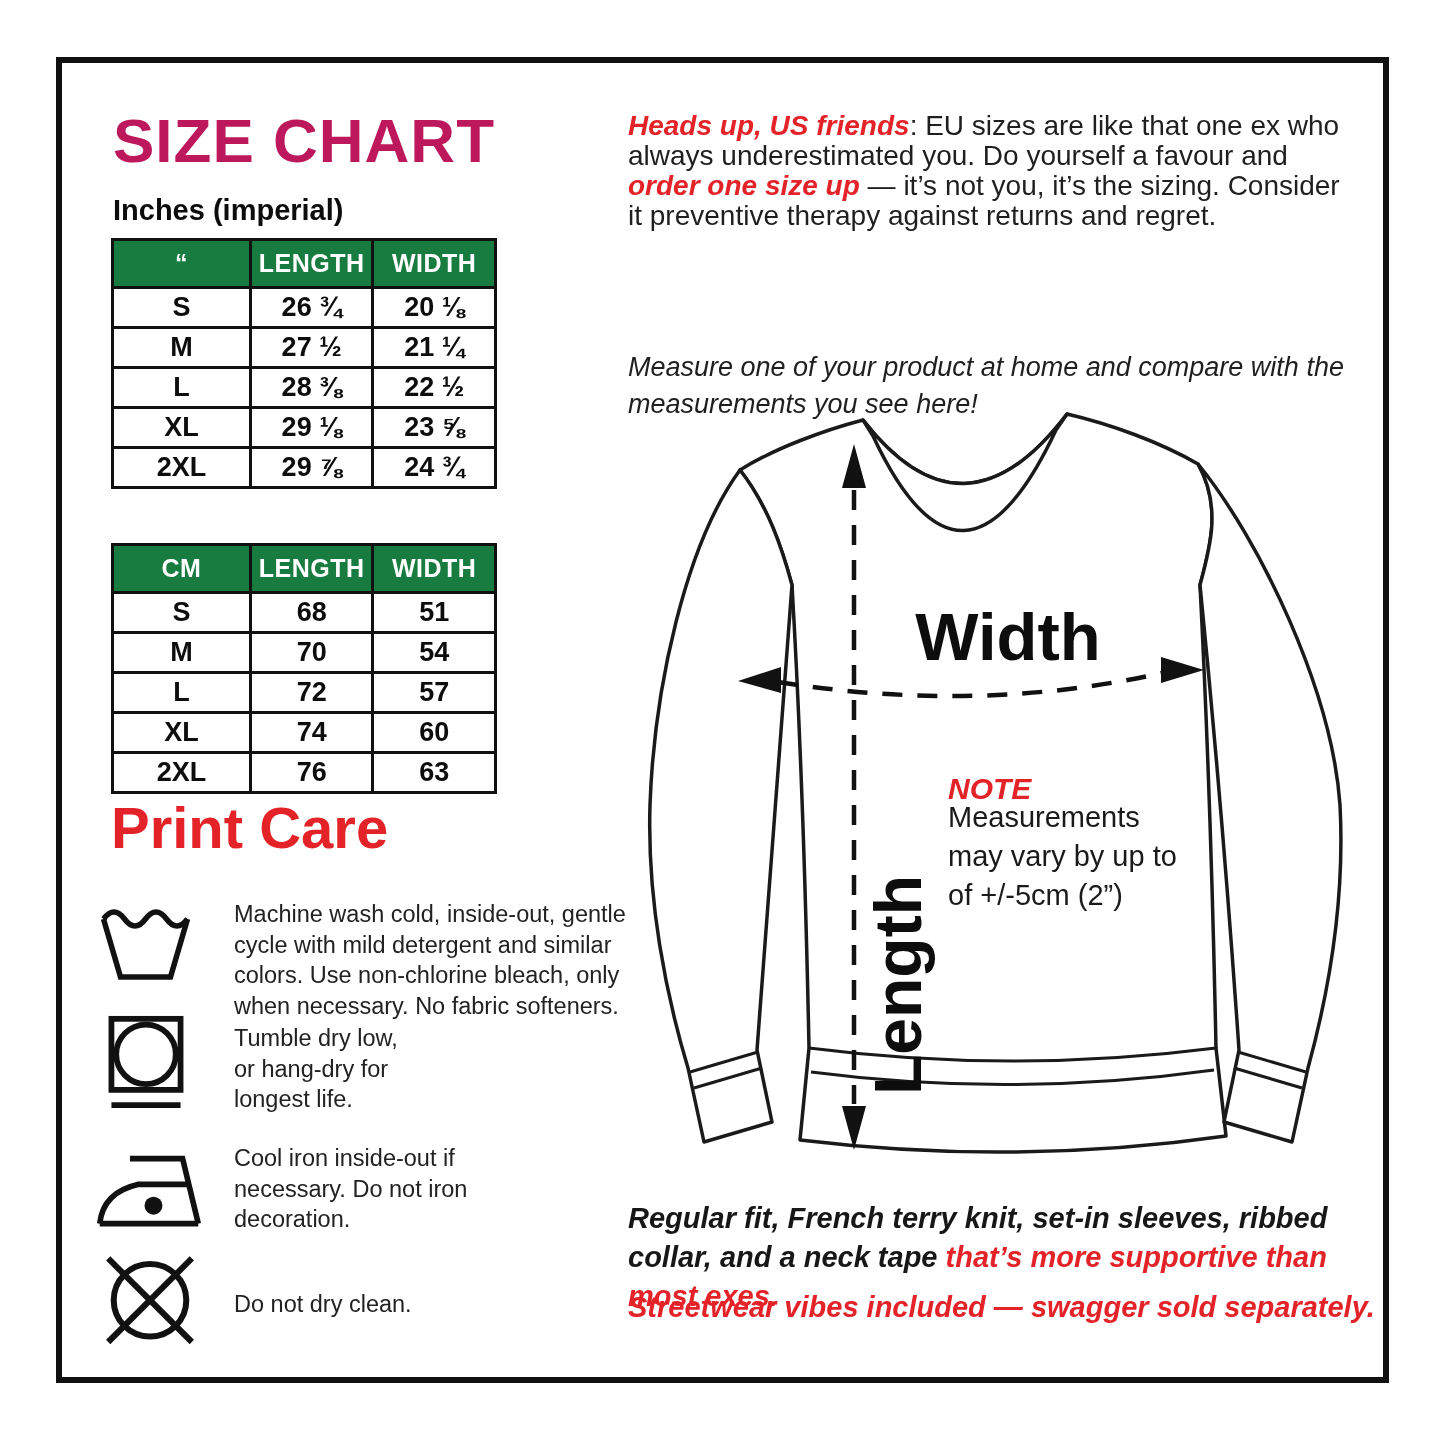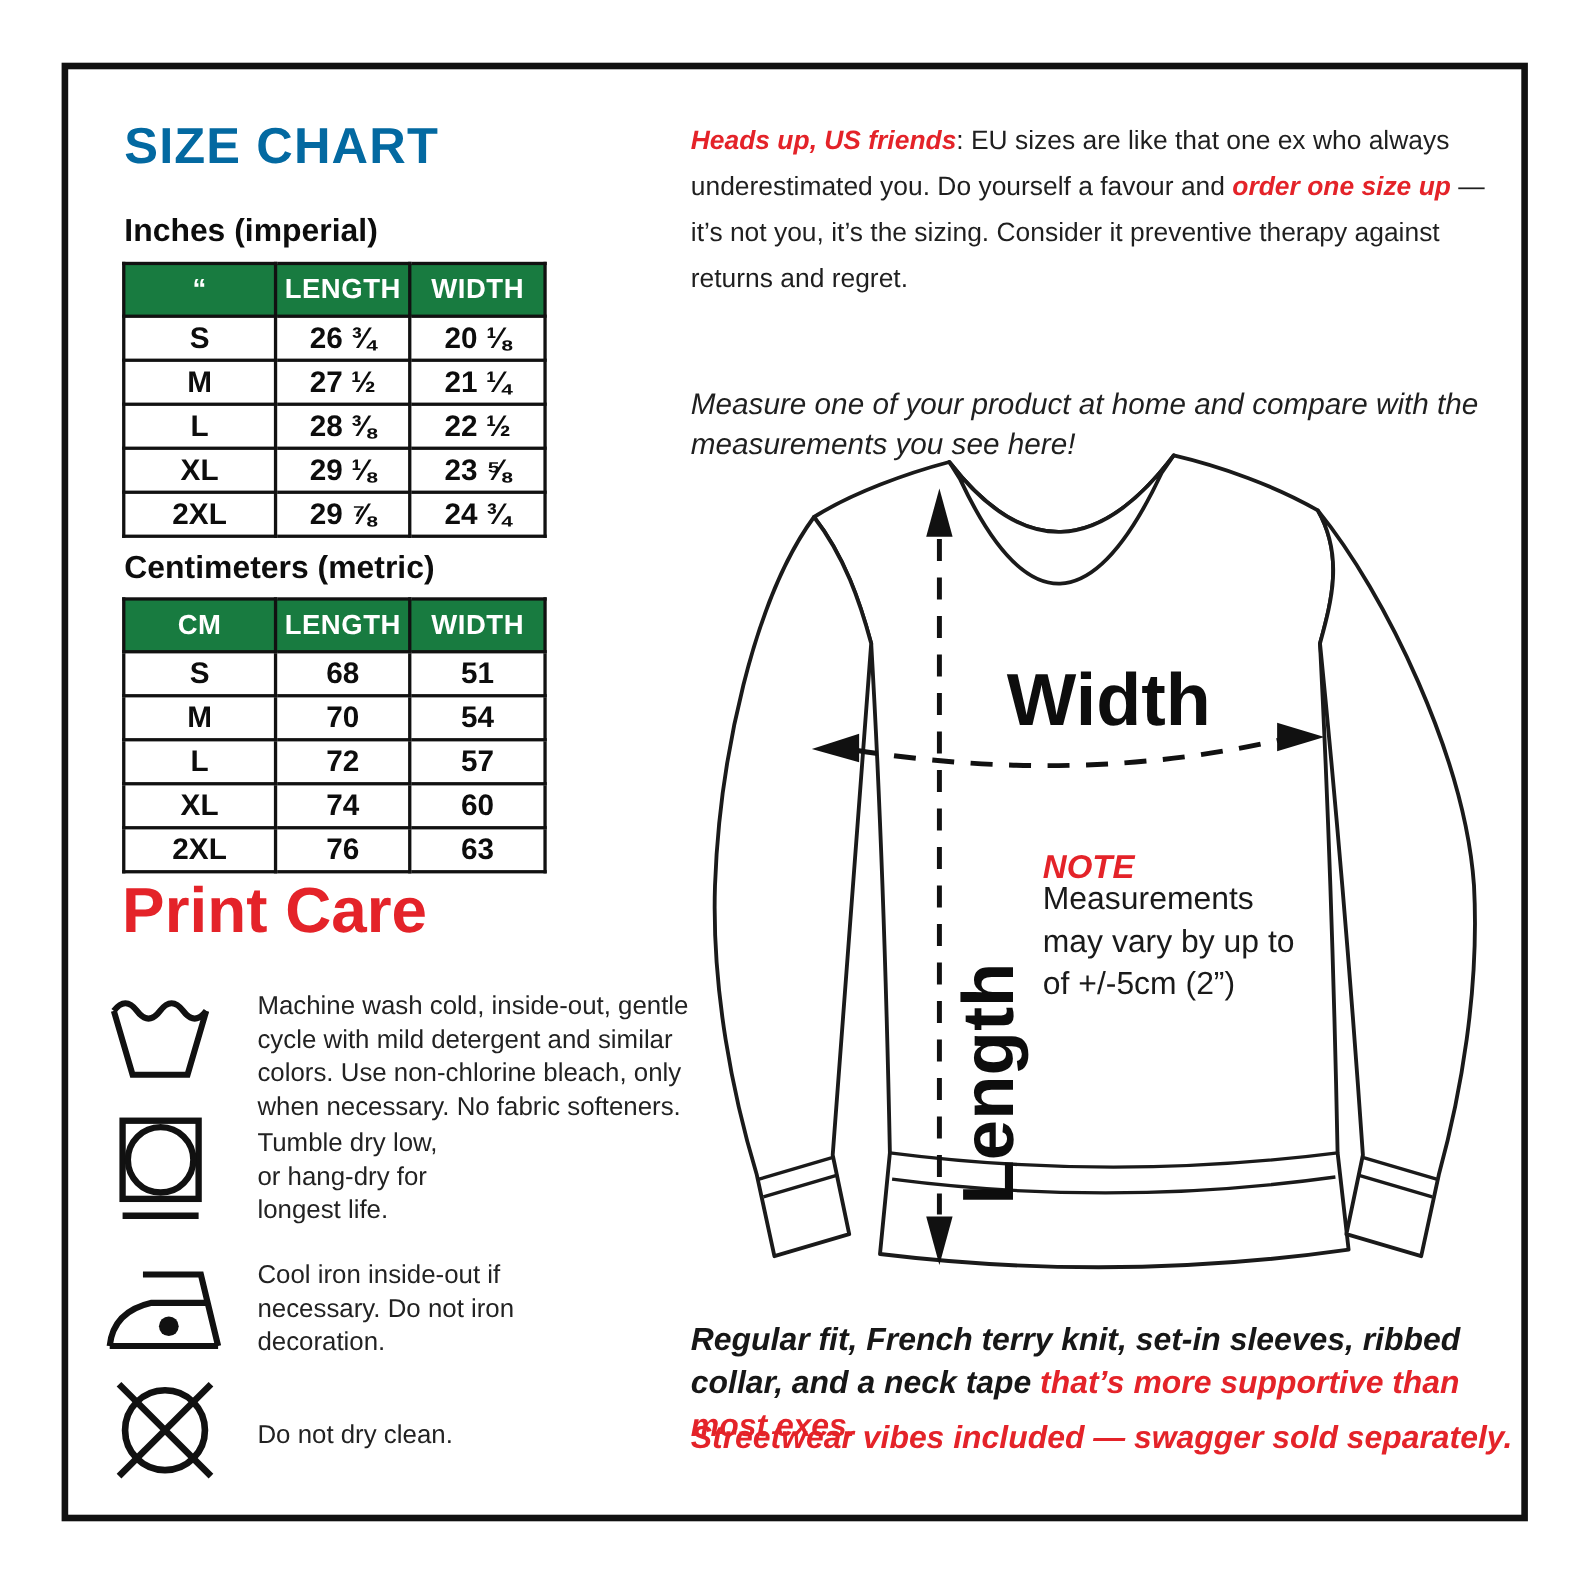--- a/index.html
+++ b/index.html
@@ -11,32 +11,32 @@
   body{
     position:relative;width:1445px;height:1445px;overflow:hidden;
     font-family:"Liberation Sans","DejaVu Sans",sans-serif;color:#1f1f1f;
   }
   .frame{
     position:absolute;left:56px;top:57px;width:1321px;height:1314px;
     border:6px solid var(--ink);background:#fff;
   }
   .abs{position:absolute;}
   
-  .title{font-size:46px;font-weight:800;letter-spacing:1px;color:#0369a1;white-space:nowrap;text-align:right;}
+  .title{font-size:62px;font-weight:800;letter-spacing:1px;color:#be185d;white-space:nowrap;text-align:right;}
   .subtitle{font-size:29px;font-weight:800;color:#0d0d0d;white-space:nowrap;}
   table.size{border-collapse:collapse;width:386px;table-layout:fixed;}
   table.size col.c1{width:36%;} table.size col.c2{width:32%;} table.size col.c3{width:32%;}
   table.size th,table.size td{border:3px solid var(--ink);text-align:center;padding:0;}
   table.size th{height:45px;background:var(--green);color:#fff;font-size:25px;font-weight:800;letter-spacing:.5px;}
   table.size td{height:37px;font-size:27px;font-weight:800;color:#0d0d0d;background:#fff;}
   .care-title{font-size:58px;font-weight:800;color:var(--red);white-space:nowrap;}
   .care-text{font-size:23.5px;line-height:30.5px;color:#222;white-space:pre-line;}
   .care-icon svg{display:block;}
   
-  .intro{width:724px;font-size:24px;line-height:42px;color:#1f1f1f;}
+  .intro{width:724px;font-size:28px;line-height:30px;color:#1f1f1f;}
   .red-inline{color:var(--red);font-weight:800;font-style:italic;}
   .measure{width:740px;font-size:27px;line-height:37px;font-style:italic;font-weight:500;color:#1f1f1f;}
   .width-label{font-size:67px;font-weight:800;color:#0d0d0d;text-align:center;width:300px;}
   .length-label{font-size:66px;font-weight:800;color:#0d0d0d;width:360px;height:72px;text-align:center;
     transform:rotate(-90deg);transform-origin:center center;}
   .note-title{font-size:30px;font-weight:800;font-style:italic;color:var(--red);margin-top:20px;}
   .note-body{font-size:29px;line-height:39px;color:#1a1a1a;white-space:pre-line;}
   .bottom-para{width:748px;font-size:29px;line-height:39px;font-style:italic;font-weight:600;color:#171717;}
   .bottom-red{color:var(--red);}
   .tagline{width:748px;font-size:29px;line-height:39px;font-style:italic;font-weight:600;color:var(--red);}
@@ -85,21 +85,20 @@
           <td>23 ⅝</td>
         </tr>
         <tr>
           <td>2XL</td>
           <td>29 ⅞</td>
           <td>24 ¾</td>
         </tr>
       </tbody>
     </table>
 
-  <div class="abs subtitle" style="left:51px;top:437px;">Centimeters (metric)</div>
 
   <table class="size abs" style="left:49px;top:480px;">
     <colgroup>
         <col class="c1">
         <col class="c2">
         <col class="c3">
       </colgroup>
   <thead>
         <tr>
           <th>CM</th>

